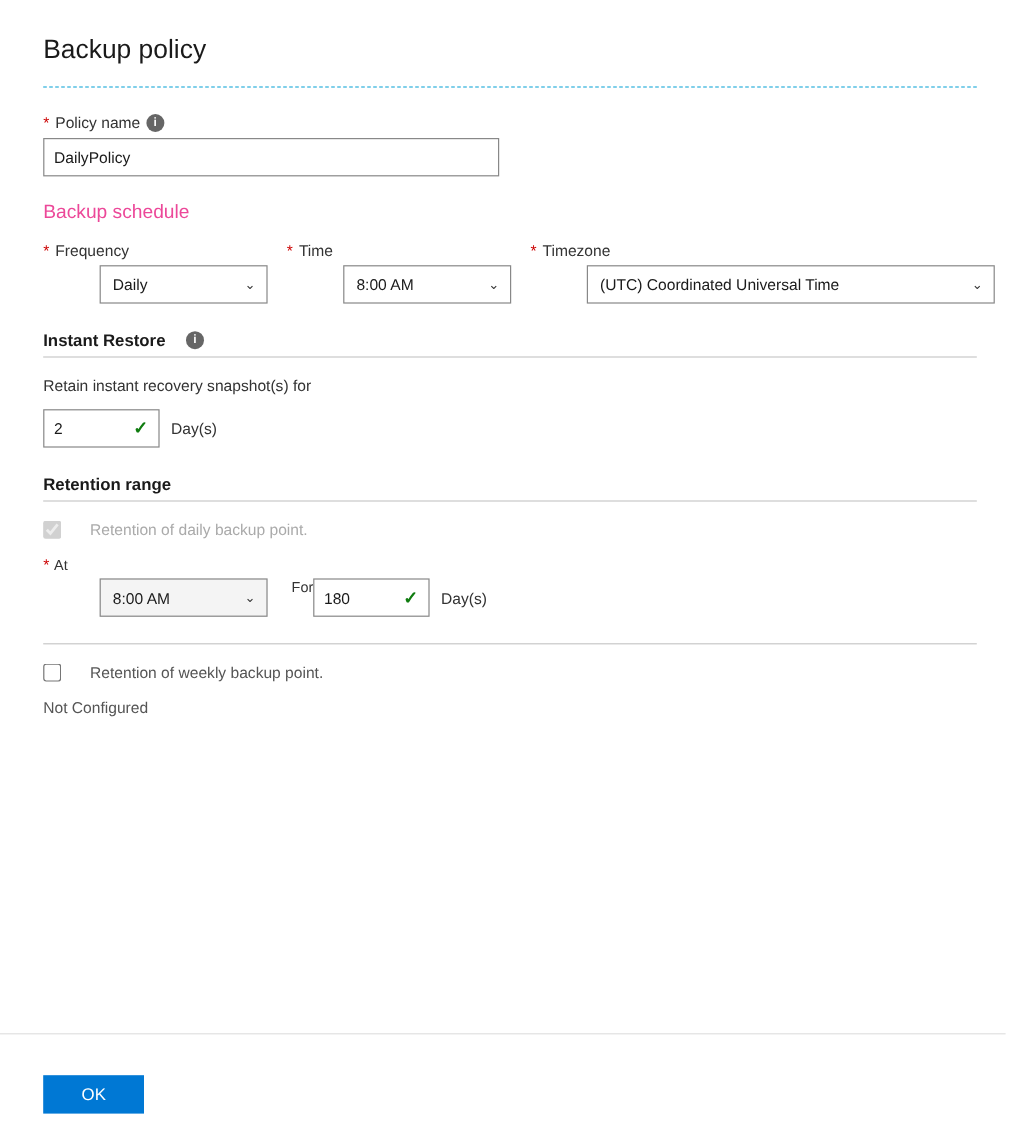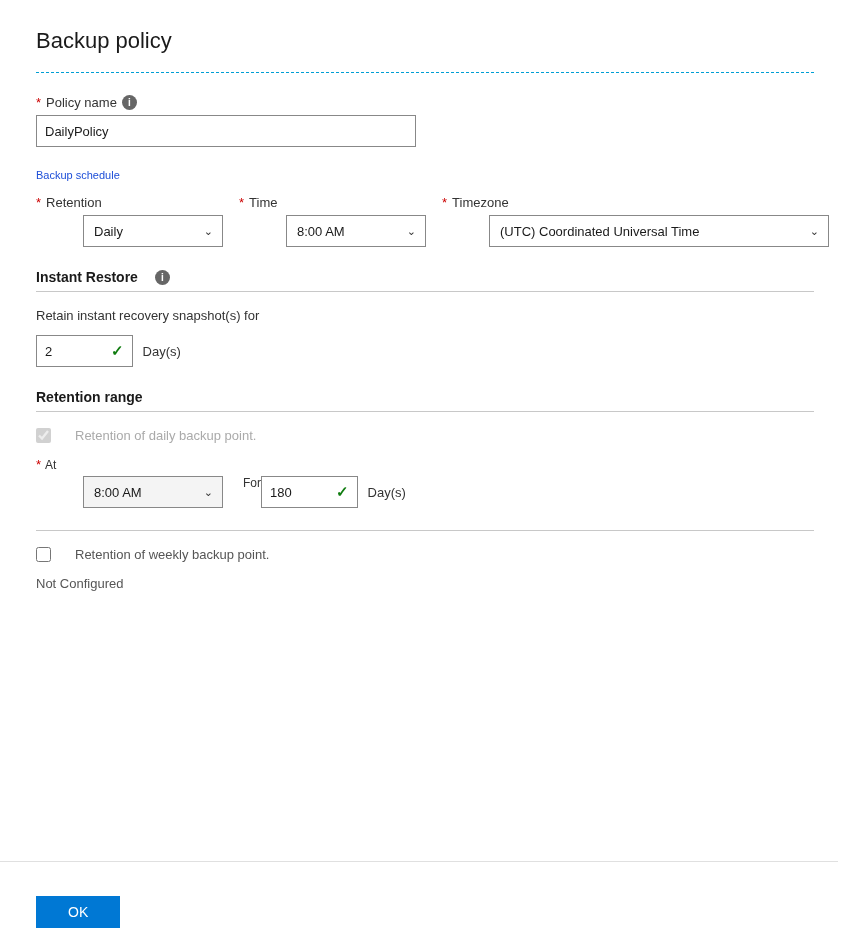--- a/index.html
+++ b/index.html
@@ -72,23 +72,23 @@
       height: 32px;
       border: 1px solid #888;
       padding: 0 8px;
       font-size: 13px;
       color: #1a1a1a;
       background: #fff;
       outline: none;
     }
 
     .section-label {
-      font-size: 11px;
+      font-size: 16px;
       font-weight: 400;
-      color: #1d4ed8;
+      color: #ec4899;
       margin-bottom: 14px;
     }
 
     .fields-row {
       display: flex;
       gap: 16px;
       align-items: flex-end;
       margin-bottom: 0;
     }
 
@@ -295,21 +295,21 @@
   </div>
 
   <div class="mb-section">
     <div class="section-label">Backup schedule</div>
 
     <div class="fields-row">
 
       <div class="field-group">
         <div class="field-label">
           <span class="required-star">*</span>
-          <span>Retention</span>
+          <span>Frequency</span>
         </div>
         <div class="select-wrapper">
           <select class="select-box select-frequency">
             <option>Daily</option>
             <option>Weekly</option>
             <option>Monthly</option>
           </select>
           <span class="chevron-icon">⌄</span>
         </div>
       </div>

